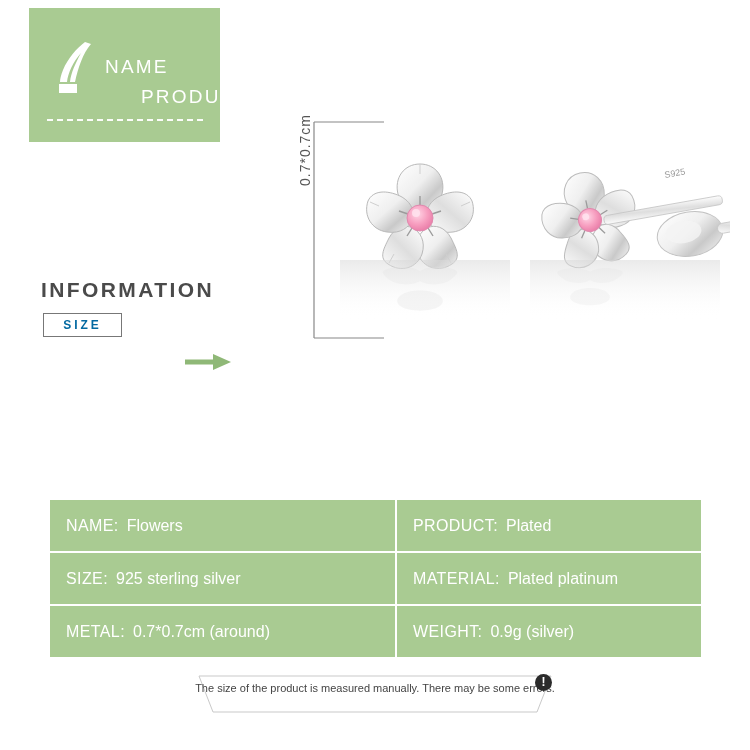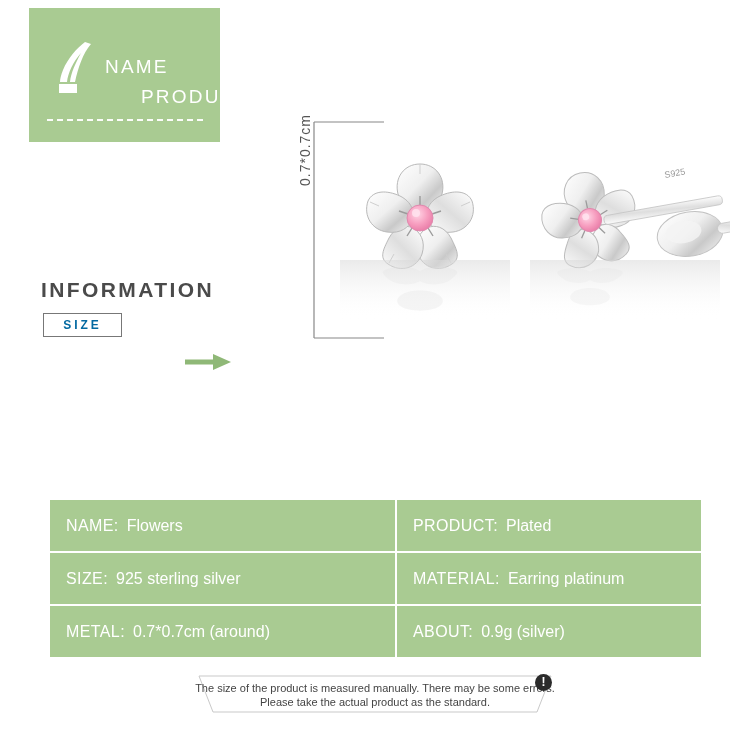--- a/index.html
+++ b/index.html
@@ -311,36 +311,35 @@
       </td>
       <td>
         <span class="k">PRODUCT:</span><span class="v">Plated</span>
       </td>
     </tr>
     <tr>
       <td class="left">
         <span class="k">SIZE:</span><span class="v">925 sterling silver</span>
       </td>
       <td>
-        <span class="k">MATERIAL:</span><span class="v">Earring platinum</span>
+        <span class="k">MATERIAL:</span><span class="v">Plated platinum</span>
       </td>
     </tr>
     <tr>
       <td class="left">
         <span class="k">METAL:</span><span class="v">0.7*0.7cm (around)</span>
       </td>
       <td>
-        <span class="k">ABOUT:</span><span class="v">0.9g (silver)</span>
+        <span class="k">WEIGHT:</span><span class="v">0.9g (silver)</span>
       </td>
     </tr>
   </tbody>
 </table>
 
 <div class="note-wrap">
   <svg class="note-shape" viewBox="0 0 380 44">
     <path d="M14,4 L366,4 L352,40 L28,40 Z" fill="#ffffff" stroke="#c9c9c9" stroke-width="1"></path>
   </svg>
   <div class="note-text">
     <div>The size of the product is measured manually. There may be some errors.</div>
-    <div>Please take the actual product as the standard.</div>
   </div>
   <div class="excl">!</div>
 </div>
 
 </body></html>

